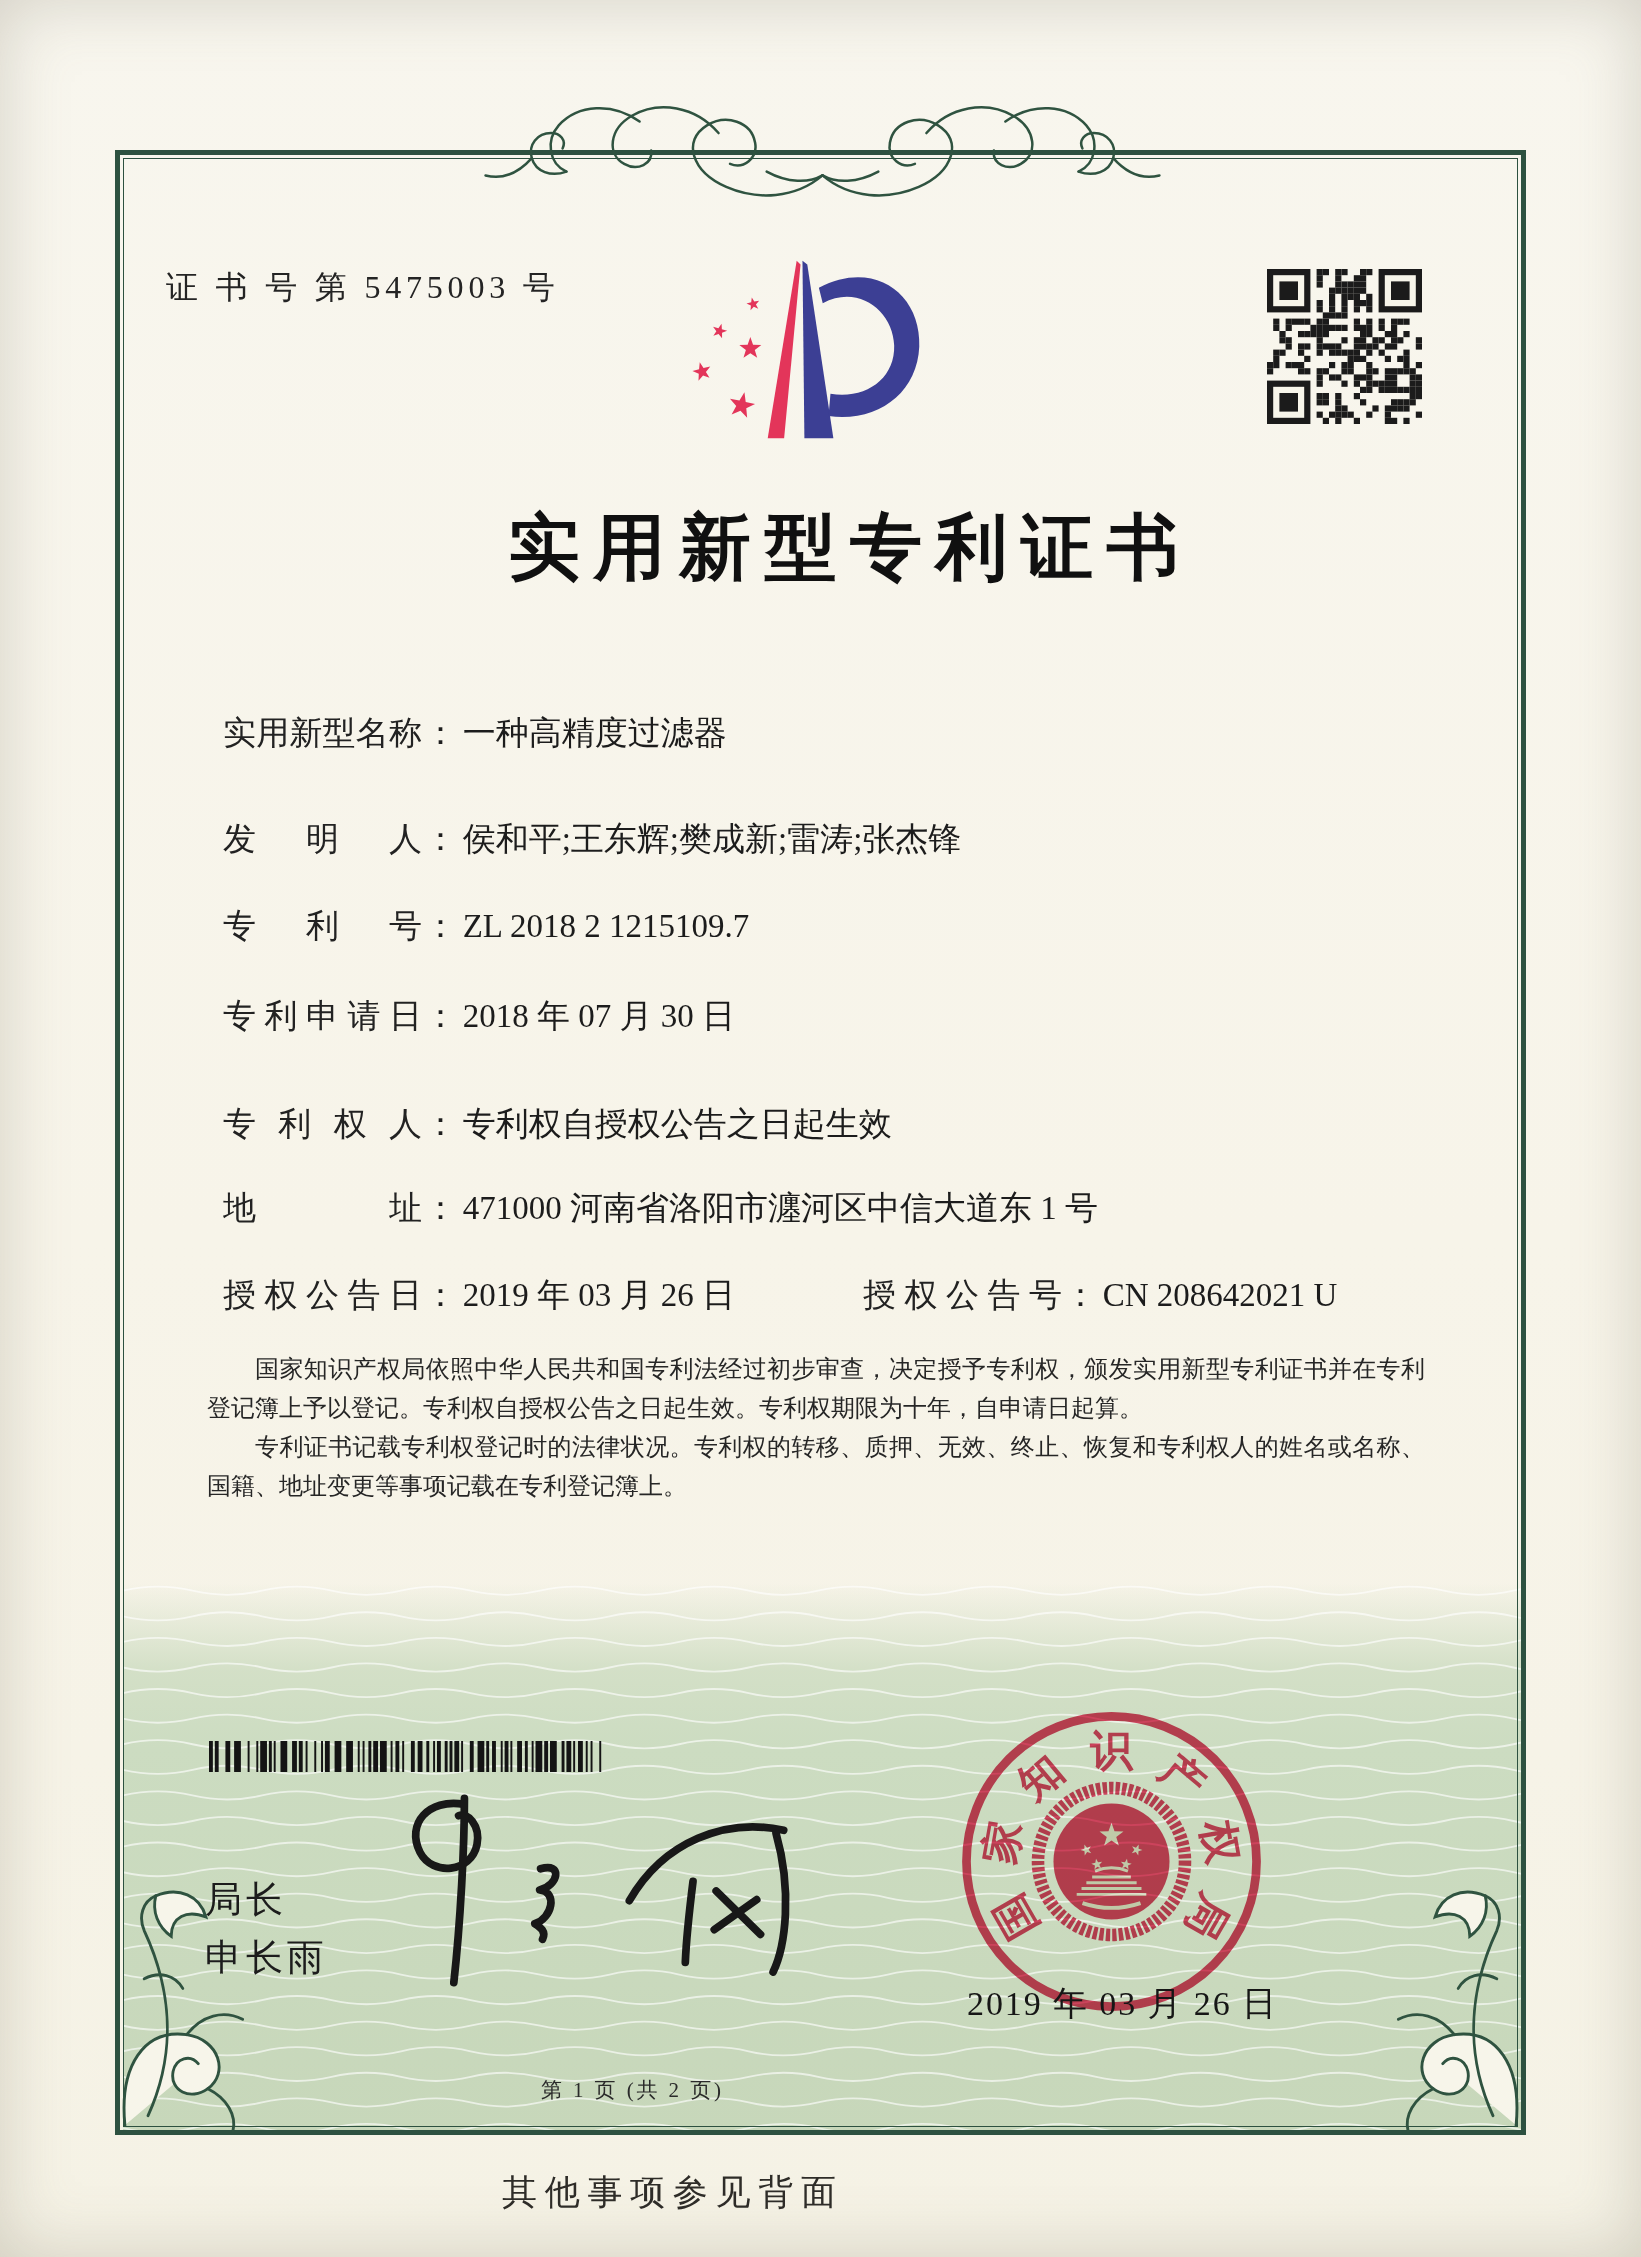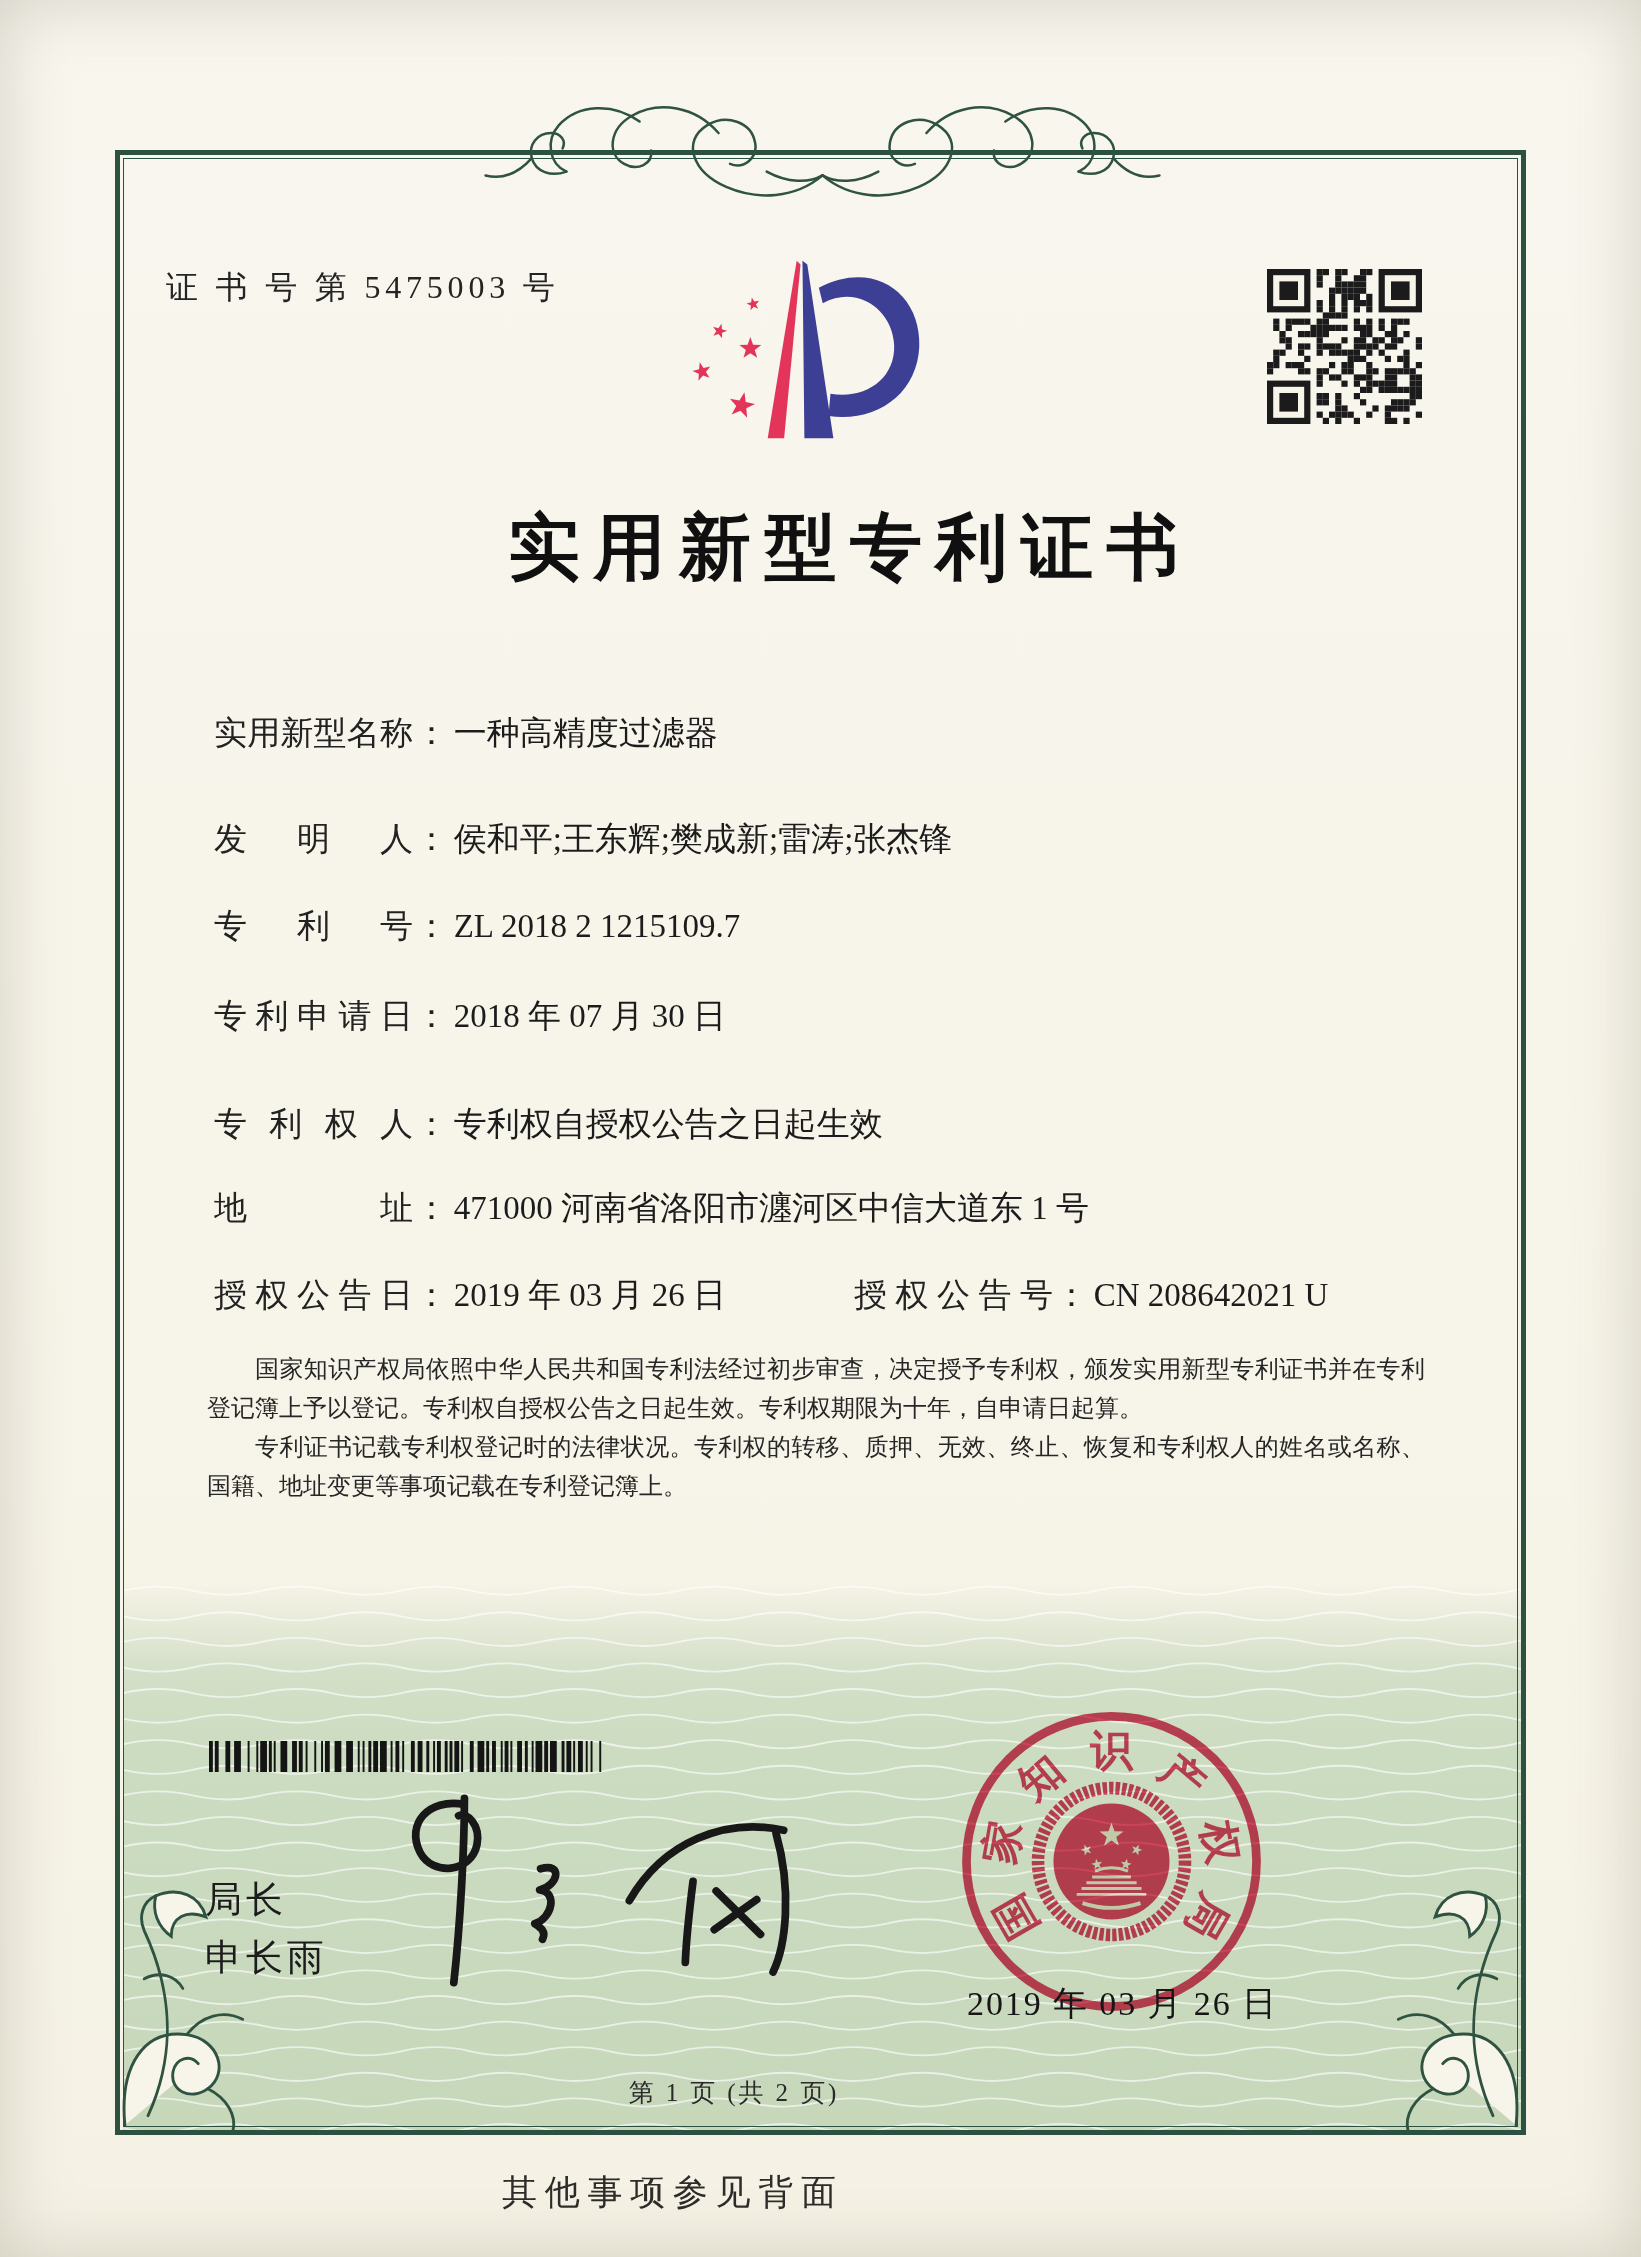--- a/index.html
+++ b/index.html
@@ -25,21 +25,21 @@
   .band svg{position:absolute;inset:0;}
   .cert-no{
     position:absolute;left:166px;top:266px;font-size:32px;letter-spacing:4.8px;color:#242424;
   }
   .logo{position:absolute;left:676px;top:247px;width:251px;height:203px;}
   .qr{position:absolute;left:1267px;top:269px;width:155px;height:155px;}
   .title{
     position:absolute;left:116px;top:500px;width:1402px;text-align:center;
     font-size:72px;font-weight:700;letter-spacing:13.5px;color:#101010;padding-left:33px;
   }
-  .frow{position:absolute;left:214px;width:1255px;font-size:33px;white-space:nowrap;}
+  .frow{position:absolute;left:223px;width:1255px;font-size:33px;white-space:nowrap;}
   .frow .grp2{position:absolute;left:640px;top:0;}
   .flabel{
     display:inline-block;width:199px;text-align:justify;text-align-last:justify;
     vertical-align:bottom;color:#222;
   }
   .fcolon{display:inline-block;margin:0 5.8px 0 1.9px;}
   .fvalue{color:#1c1c1c;}
   .paras{
     position:absolute;left:207px;top:1350px;width:1218px;font-size:24px;line-height:39px;
     text-align:justify;color:#262626;
@@ -48,21 +48,21 @@
   .barcode{position:absolute;left:209px;top:1741px;width:398px;height:31px;z-index:3;}
   .director{position:absolute;left:205px;top:1875px;font-size:37px;color:#1c1c1c;z-index:3;letter-spacing:3.9px;}
   .director-name{position:absolute;left:205px;top:1933px;font-size:37px;color:#1c1c1c;z-index:3;letter-spacing:3.9px;}
   .signature{position:absolute;left:367px;top:1777px;width:463px;height:227px;z-index:3;}
   .seal{position:absolute;left:951px;top:1701px;width:321px;height:321px;z-index:4;mix-blend-mode:multiply;opacity:.96;}
   .seal-date{
     position:absolute;left:967px;top:1981px;width:299px;z-index:5;font-size:34px;
     letter-spacing:1.9px;color:#161616;white-space:nowrap;
   }
   .page-num{
-    position:absolute;left:541px;top:2076px;width:386px;text-align:center;font-size:25px;
+    position:absolute;left:541px;top:2076px;width:386px;text-align:left;font-size:21px;
     letter-spacing:2.9px;color:#2a2a2a;z-index:3;
   }
   .back-note{
     position:absolute;left:502px;top:2169px;width:502px;font-size:35px;
     letter-spacing:7.7px;color:#2e2c28;
   }
   .dragons{position:absolute;left:477px;top:83px;width:691px;height:129px;}
   .cornerL{position:absolute;left:115px;top:1863px;width:232px;height:272px;z-index:2;}
   .cornerR{position:absolute;left:1294px;top:1863px;width:232px;height:272px;z-index:2;}
 </style>

